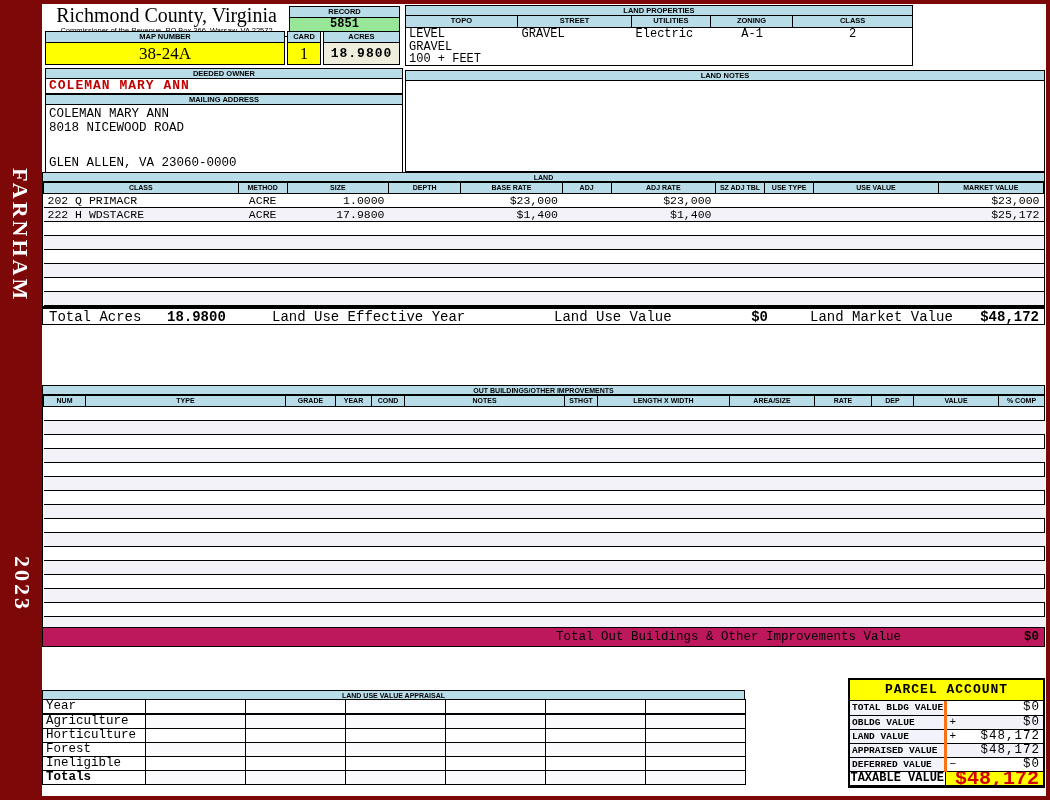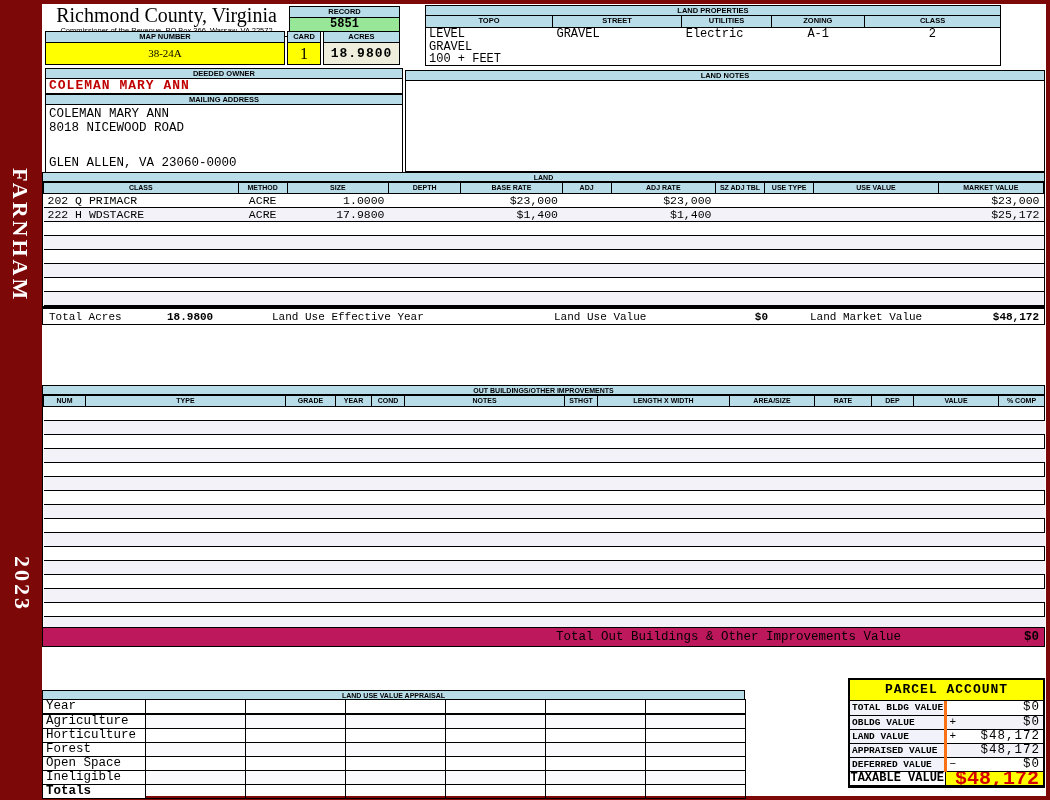--- a/index.html
+++ b/index.html
@@ -43,28 +43,28 @@
   #record-box { left:289px; top:6px; width:111px;border-radius:6px; }
   #record-hdr { height:12px; }
   #record-val { height:14px; background:#98e698; border:1px solid #000; border-top:none;
     font-weight:bold; font-size:12px; text-align:center; line-height:13px; }
 
   #mapnum-box { left:45px; top:31px; width:240px; }
   #card-box   { left:287px; top:31px; width:34px; }
   #acres-box  { left:323px; top:31px; width:77px; }
   .hdr11 { height:12px; }
   #mapnum-val { height:22px; background:#ff0; border:1px solid #000; border-top:none;
-    font-family:"Liberation Serif",serif; font-size:11px; text-align:center; line-height:21px; }
+    font-family:"Liberation Serif",serif; font-size:17px; text-align:center; line-height:21px; }
   #card-val { height:22px; background:#ff0; border:1px solid #000; border-top:none;
     font-family:"Liberation Serif",serif; font-size:16px; text-align:center; line-height:21px; }
   #acres-val { height:22px; background:#efeddb; border:1px solid #000; border-top:none;
     font-weight:bold; font-size:13px; text-align:center; line-height:21px; letter-spacing:1px; }
 
   
-  #land-properties { left:425px; top:5px; width:576px; }
+  #land-properties { left:405px; top:5px; width:508px; }
   #lp-title { height:11px; }
   #lp-headers { display:flex; }
   #lp-headers .hdrbar { height:12px; border-top:none; }
   #lp-headers .hdrbar + .hdrbar { border-left:none; }
   #lp-body { border:1px solid #000; border-top:none; background:#fff; height:38px; font-size:12px; }
   #lp-row1 { display:flex; line-height:13px; }
   #lp-row1 span { display:block; padding-left:3px; }
   .lp-c { text-align:center; padding-left:0 !important; }
   #lp-line2, #lp-line3 { line-height:12px; padding-left:3px; }
 
@@ -98,21 +98,21 @@
   tbody td { font-size:11.5px; height:14px; line-height:13px; white-space:nowrap; overflow:hidden; }
   tbody tr { border-bottom:1px solid #000; }
   tbody tr:nth-child(even) { background:#f2f2f8; }
   .tbl-wrap { border:1px solid #000; background:#fff; }
   .r { text-align:right; padding-right:4px; }
   .l { text-align:left; padding-left:4px; }
   .c { text-align:center; }
 
   #land-table { left:42px; top:172px; width:1003px; }
   #land-totals { position:relative; height:18px; border:1px solid #000; border-top:2px solid #000;
-    background:#fff; font-size:11px; line-height:17px; }
+    background:#fff; font-size:14px; line-height:17px; }
   #land-totals span { position:absolute; top:0; }
   .bold { font-weight:bold; }
 
   #out-buildings { left:42px; top:385px; width:1003px; }
   #ob-total { left:42px; top:627px; width:1003px; height:20px; border:1px solid #000;
     background:#be185d; font-size:12.5px; line-height:18px; position:absolute; }
   #ob-total-label { position:absolute; left:513px; }
   #ob-total-value { position:absolute; right:5px; font-weight:bold; }
 
   
@@ -441,29 +441,20 @@
         <tr>
           <td class="lab">Forest</td>
           <td>&nbsp;</td>
           <td>&nbsp;</td>
           <td>&nbsp;</td>
           <td>&nbsp;</td>
           <td>&nbsp;</td>
           <td>&nbsp;</td>
         </tr>
         <tr>
-          <td class="lab">Open Space</td>
-          <td>&nbsp;</td>
-          <td>&nbsp;</td>
-          <td>&nbsp;</td>
-          <td>&nbsp;</td>
-          <td>&nbsp;</td>
-          <td>&nbsp;</td>
-        </tr>
-        <tr>
           <td class="lab">Ineligible</td>
           <td>&nbsp;</td>
           <td>&nbsp;</td>
           <td>&nbsp;</td>
           <td>&nbsp;</td>
           <td>&nbsp;</td>
           <td>&nbsp;</td>
         </tr>
         <tr class="totals-row">
           <td class="lab">Totals</td>

